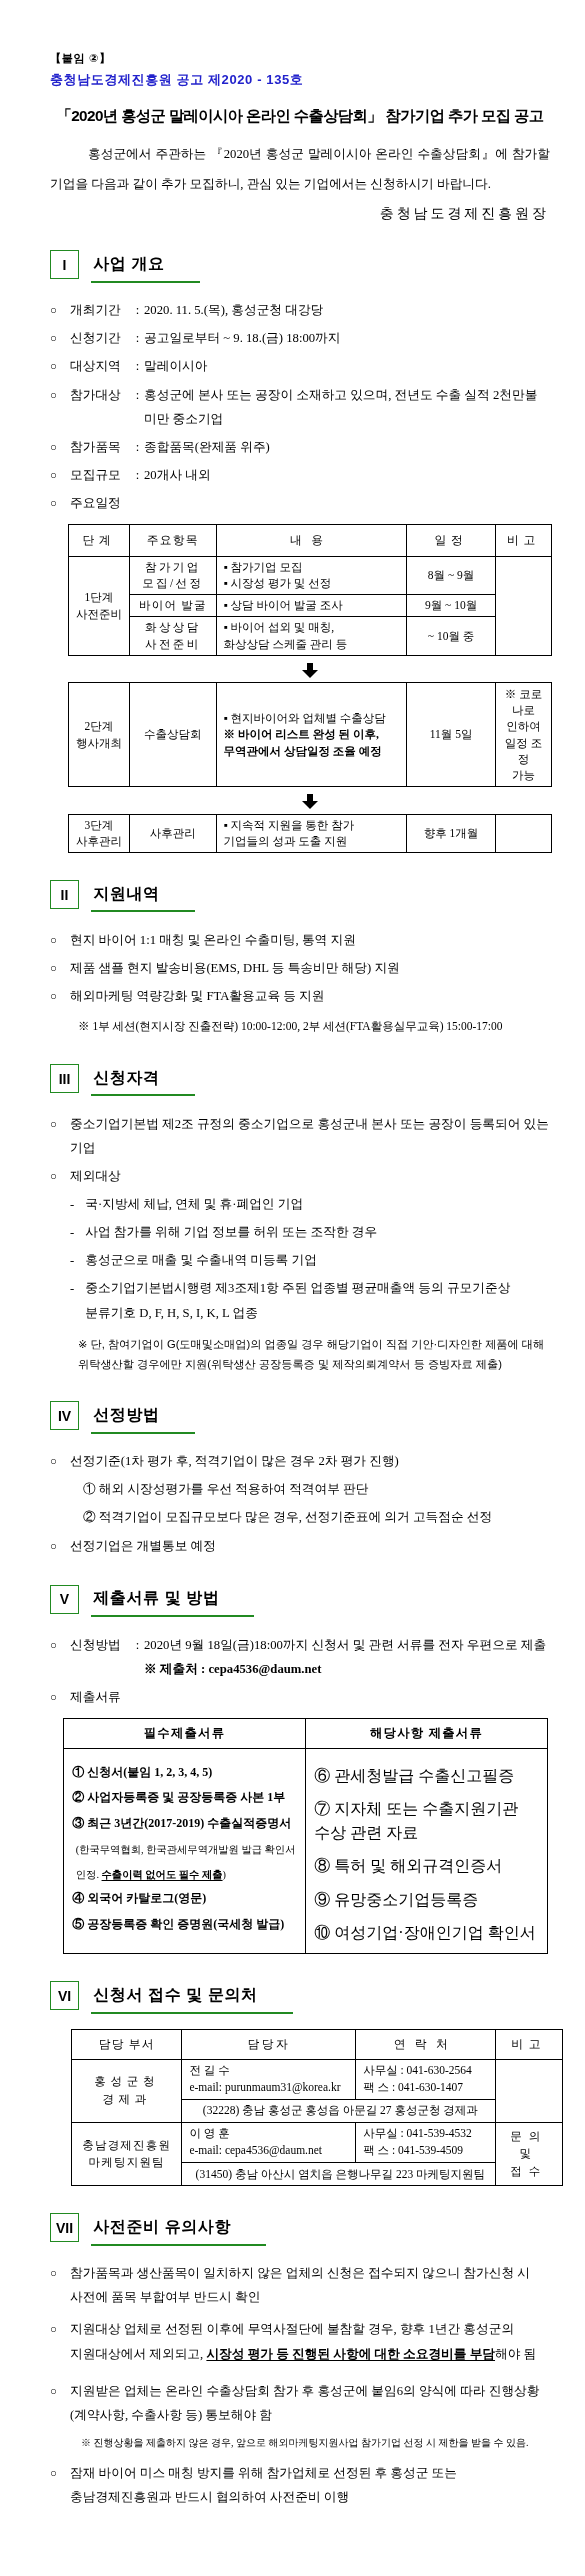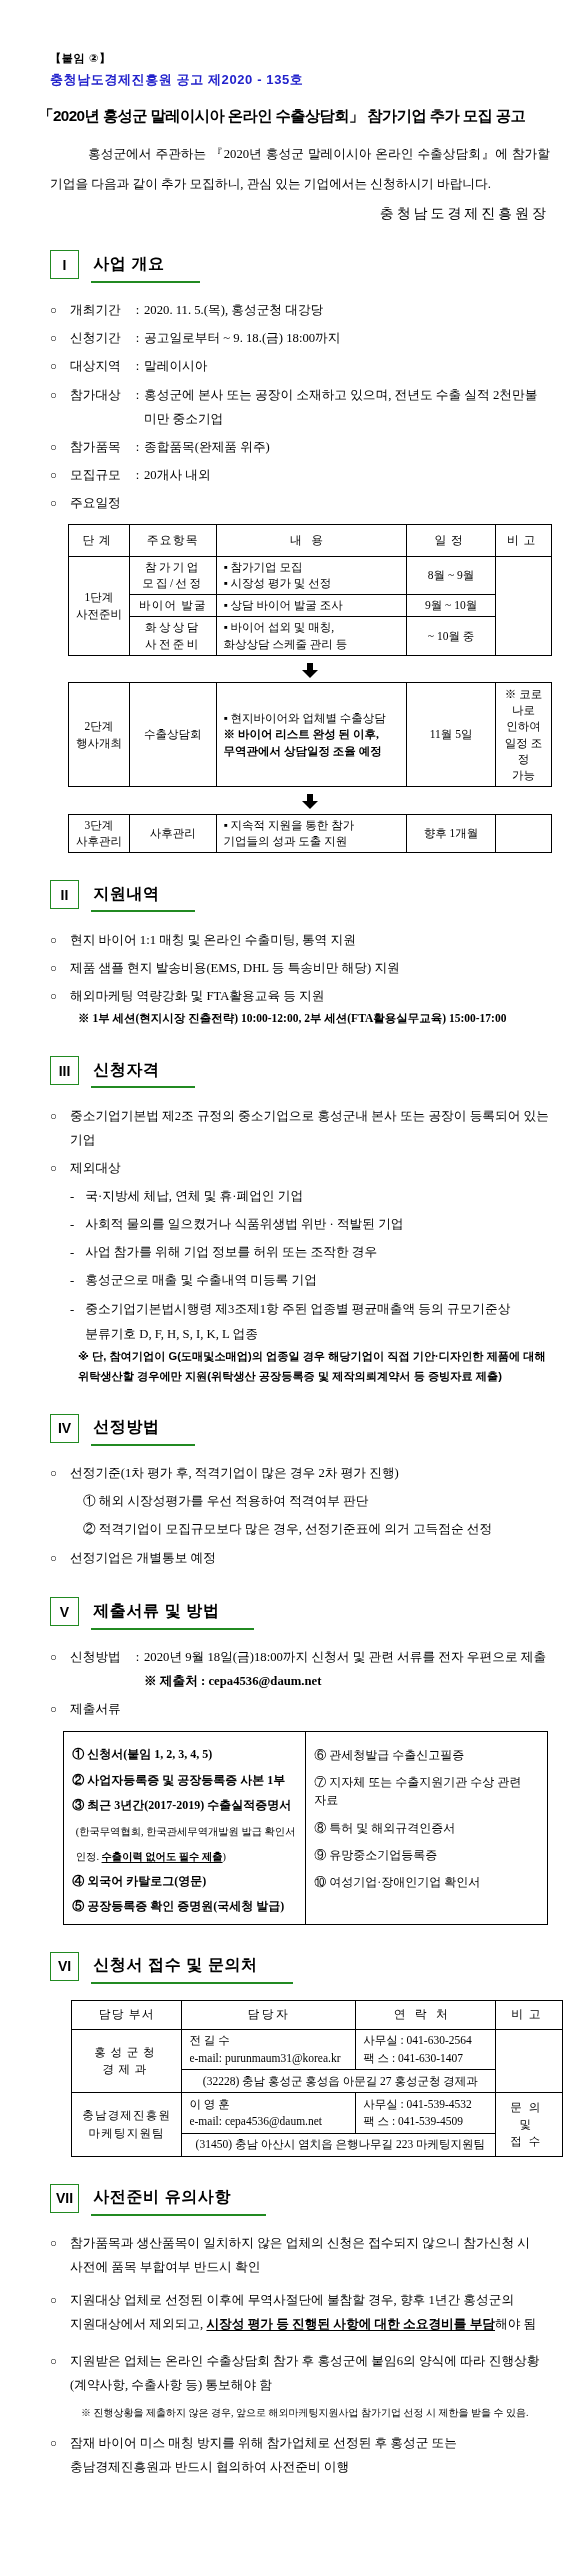--- a/index.html
+++ b/index.html
@@ -3,21 +3,21 @@
 <meta charset="utf-8">
 <style>
   html,body{margin:0;padding:0;background:#ffffff;}
   body{width:585px;height:2576px;overflow:hidden;color:#000;
        font-family:"Liberation Serif","DejaVu Serif",serif;}
   .page{padding:51px 35px 0 50px;}
 
   .attach{font:bold 11.2px "Liberation Sans","DejaVu Sans",sans-serif;letter-spacing:0.6px;}
   .notice-no{margin-top:4.7px;font:bold 13px "Liberation Sans","DejaVu Sans",sans-serif;
              color:#2222cc;letter-spacing:0.6px;}
-  .doc-title{margin-top:17.7px;margin-left:-11.8px;margin-right:-11.8px;
+  .doc-title{margin-top:17.7px;margin-left:-11.8px;margin-right:-11.8px;text-align:center;
              font:bold 15.3px "Liberation Sans","DejaVu Sans",sans-serif;letter-spacing:-0.6px;}
   .intro{margin-top:13px;font-size:12.7px;line-height:2.32;text-align:justify;
          text-indent:38px;word-break:keep-all;}
   .date-line{margin-top:9.4px;text-align:right;padding-right:17.7px;font-size:13px;}
   .signer{margin-top:5.9px;text-align:right;padding-right:1.2px;font-size:14px;letter-spacing:2.9px;}
 
   .sec{display:flex;align-items:flex-start;margin-top:27px;margin-bottom:15.3px;}
   .sec-num{flex:0 0 auto;width:27px;height:27px;border:1.8px solid #218a21;display:flex;
            align-items:center;justify-content:center;
            font:bold 14px "Liberation Sans","DejaVu Sans",sans-serif;}
@@ -28,21 +28,21 @@
   .b .mk{flex:0 0 20px;}
   .b .mk::before{content:"○";font-size:11.8px;}
   .b .lbl{flex:0 0 61px;}
   .b .colon{flex:0 0 13px;text-align:center;}
   .b .val{flex:1;}
   .b .bt{flex:1;}
   .dash{display:flex;font-size:12.7px;line-height:1.95;margin-top:3.5px;word-break:keep-all;padding-left:20px;}
   .dash .mk2{flex:0 0 15.3px;}
   .dash .mk2::before{content:"-";}
   .numline{font-size:12.7px;line-height:1.95;margin-top:3.5px;padding-left:33px;word-break:keep-all;}
-  .noteline{font-size:11.5px;font-weight:bold;line-height:1.8;margin-top:0;padding-left:28px;word-break:keep-all;}
+  .noteline{font-size:11.5px;font-weight:normal;line-height:1.8;margin-top:8px;padding-left:28px;word-break:keep-all;}
   .noteline.gothic{font-family:"Liberation Sans","DejaVu Sans",sans-serif;font-size:11.2px;}
   .plainnote{font-size:10px;line-height:1.95;margin-top:6px;padding-left:31px;word-break:keep-all;}
   .bu{font-weight:bold;text-decoration:underline;text-underline-offset:2.4px;}
 
   table{border-collapse:collapse;table-layout:fixed;}
   .tbl{width:484px;margin-left:17.7px;margin-top:8.3px;border:1.8px solid #000;}
   .tbl th,.tbl td{border:0.9px solid #000;font-size:11.5px;padding:2.4px 3.5px;
                   text-align:center;vertical-align:middle;line-height:1.42;font-weight:normal;}
   .tbl th{font-size:11.8px;height:26px;}
   .ls8{letter-spacing:4.7px;} .ls4{letter-spacing:2.4px;} .ls2{letter-spacing:1.2px;}
@@ -58,21 +58,21 @@
   .arrow .shaft{width:5.9px;height:7px;background:#000;}
   .arrow .head{width:0;height:0;border-left:8.3px solid transparent;
                border-right:8.3px solid transparent;border-top:8.8px solid #000;}
 
   .docs-tbl{width:485px;margin-left:13px;margin-top:9.4px;border:1.8px solid #000;}
   .docs-tbl th,.docs-tbl td{border:0.9px solid #000;vertical-align:top;}
   .docs-tbl th{font-size:12.4px;font-weight:bold;height:27px;letter-spacing:1.2px;vertical-align:middle;}
   .docs-tbl td{padding:5.9px 5.9px 8.3px 8.3px;text-align:left;}
   .doc-item{font-size:12px;font-weight:bold;line-height:1.45;margin-top:8.3px;word-break:keep-all;}
   .doc-sub{font-size:10.3px;line-height:1.5;margin-top:9.4px;padding-left:3.5px;word-break:keep-all;}
-  .doc-opt{font-size:12px;line-height:1.5;margin-top:9.4px;word-break:keep-all;}
+  .doc-opt{font-size:16px;line-height:1.5;margin-top:9.4px;word-break:keep-all;}
 
   .contact-tbl{width:492px;margin-left:21px;margin-top:11.8px;border:1.8px solid #000;}
   .contact-tbl th,.contact-tbl td{border:0.9px solid #000;font-size:11.5px;line-height:1.5;
                   text-align:center;vertical-align:middle;padding:2.4px 3.5px;}
   .contact-tbl th{height:23.6px;font-weight:normal;font-size:11.8px;}
   .grp{border-top:1.5px solid #000 !important;}
   .dept{white-space:pre-line;line-height:2.1;}
   .person,.phone{text-align:left !important;padding-left:7px !important;white-space:pre-line;}
   .addr{text-align:center;padding-left:7px !important;font-size:11.5px;}
   .remark{white-space:pre-line;letter-spacing:7px;line-height:1.55;font-size:11.8px;}
@@ -267,24 +267,20 @@
     <div class="b">
       <span class="mk"></span>
       <span class="bt">제외대상</span>
     </div>
     <div class="dash">
       <span class="mk2"></span>
       <span class="bt">국·지방세 체납, 연체 및 휴·폐업인 기업</span>
     </div>
     <div class="dash">
       <span class="mk2"></span>
-      <span class="bt">사회적 물의를 일으켰거나 식품위생법 위반 · 적발된 기업</span>
-    </div>
-    <div class="dash">
-      <span class="mk2"></span>
       <span class="bt">사업 참가를 위해 기업 정보를 허위 또는 조작한 경우</span>
     </div>
     <div class="dash">
       <span class="mk2"></span>
       <span class="bt">홍성군으로 매출 및 수출내역 미등록 기업</span>
     </div>
     <div class="dash">
       <span class="mk2"></span>
       <span class="bt">중소기업기본법시행령 제3조제1항 주된 업종별 평균매출액 등의 규모기준상 분류기호 D, F, H, S, I, K, L 업종</span>
     </div>
@@ -324,20 +320,24 @@
       <span class="mk"></span>
       <span class="bt">제출서류</span>
     </div>
 
     <table class="docs-tbl">
       <colgroup>
           <col style="width:50%">
           <col style="width:50%">
         </colgroup>
       <tbody>
+          <tr>
+        <th>필수제출서류</th>
+        <th>해당사항 제출서류</th>
+      </tr>
       <tr>
         <td>
           <div class="doc-item">① 신청서(붙임 1, 2, 3, 4, 5)</div>
           <div class="doc-item">② 사업자등록증 및 공장등록증 사본 1부</div>
           <div class="doc-item">③ 최근 3년간(2017-2019) 수출실적증명서</div>
           <div class="doc-sub">(한국무역협회, 한국관세무역개발원 발급 확인서</div>
           <div class="doc-sub"><span>인정. </span><span class="bu">수출이력 없어도 필수 제출</span><span>)</span></div>
           <div class="doc-item">④ 외국어 카탈로그(영문)</div>
           <div class="doc-item">⑤ 공장등록증 확인 증명원(국세청 발급)</div>
         </td>

